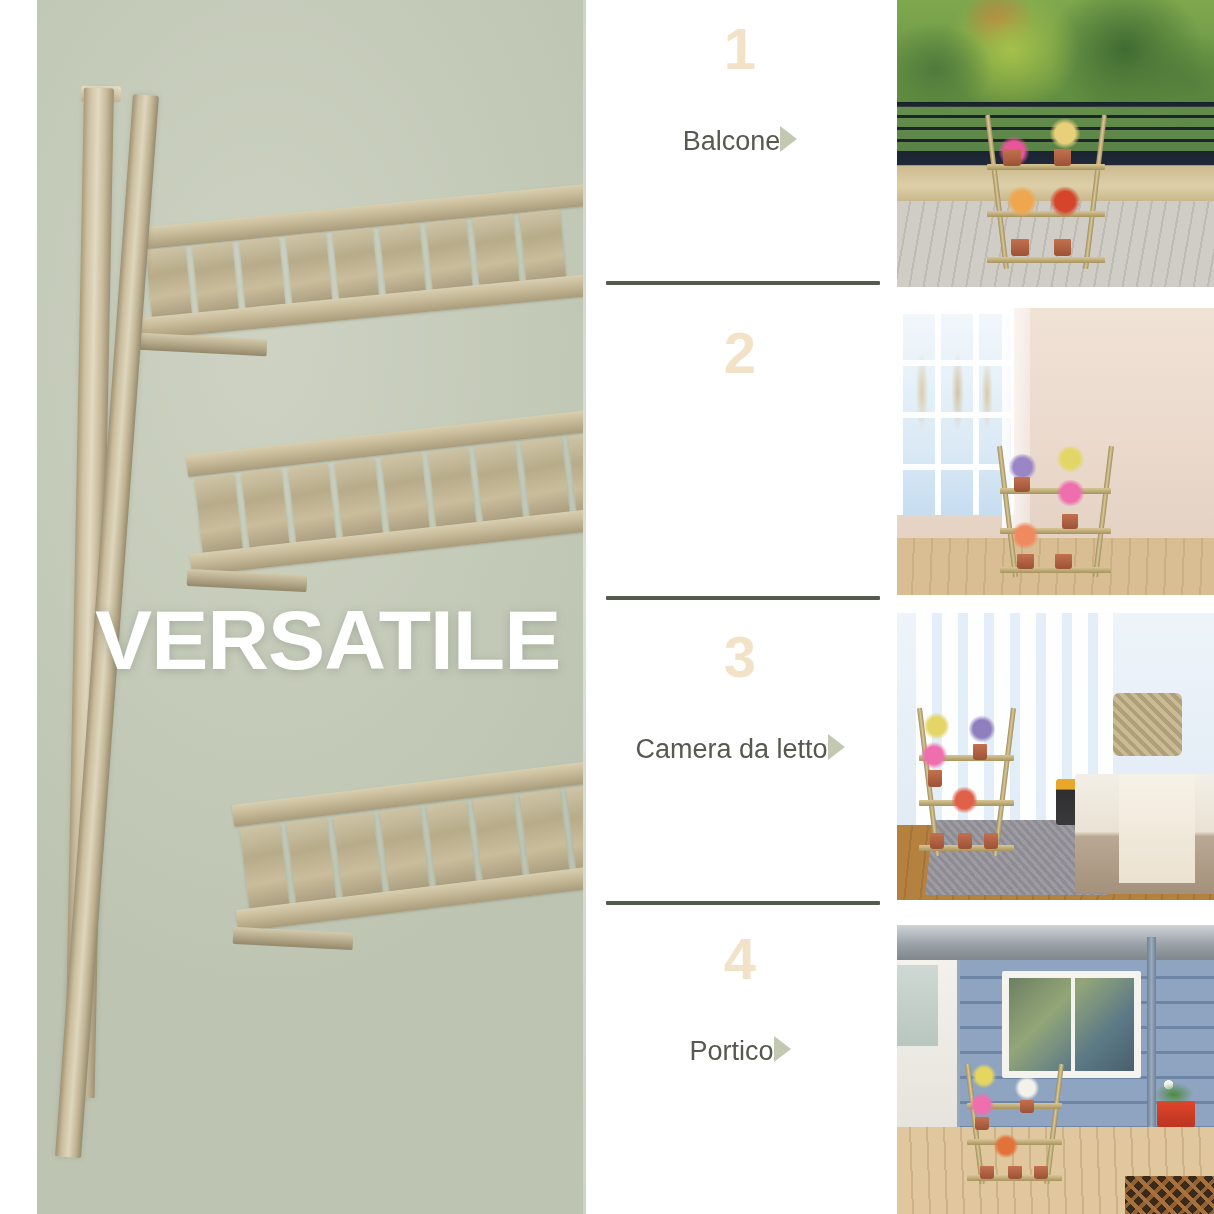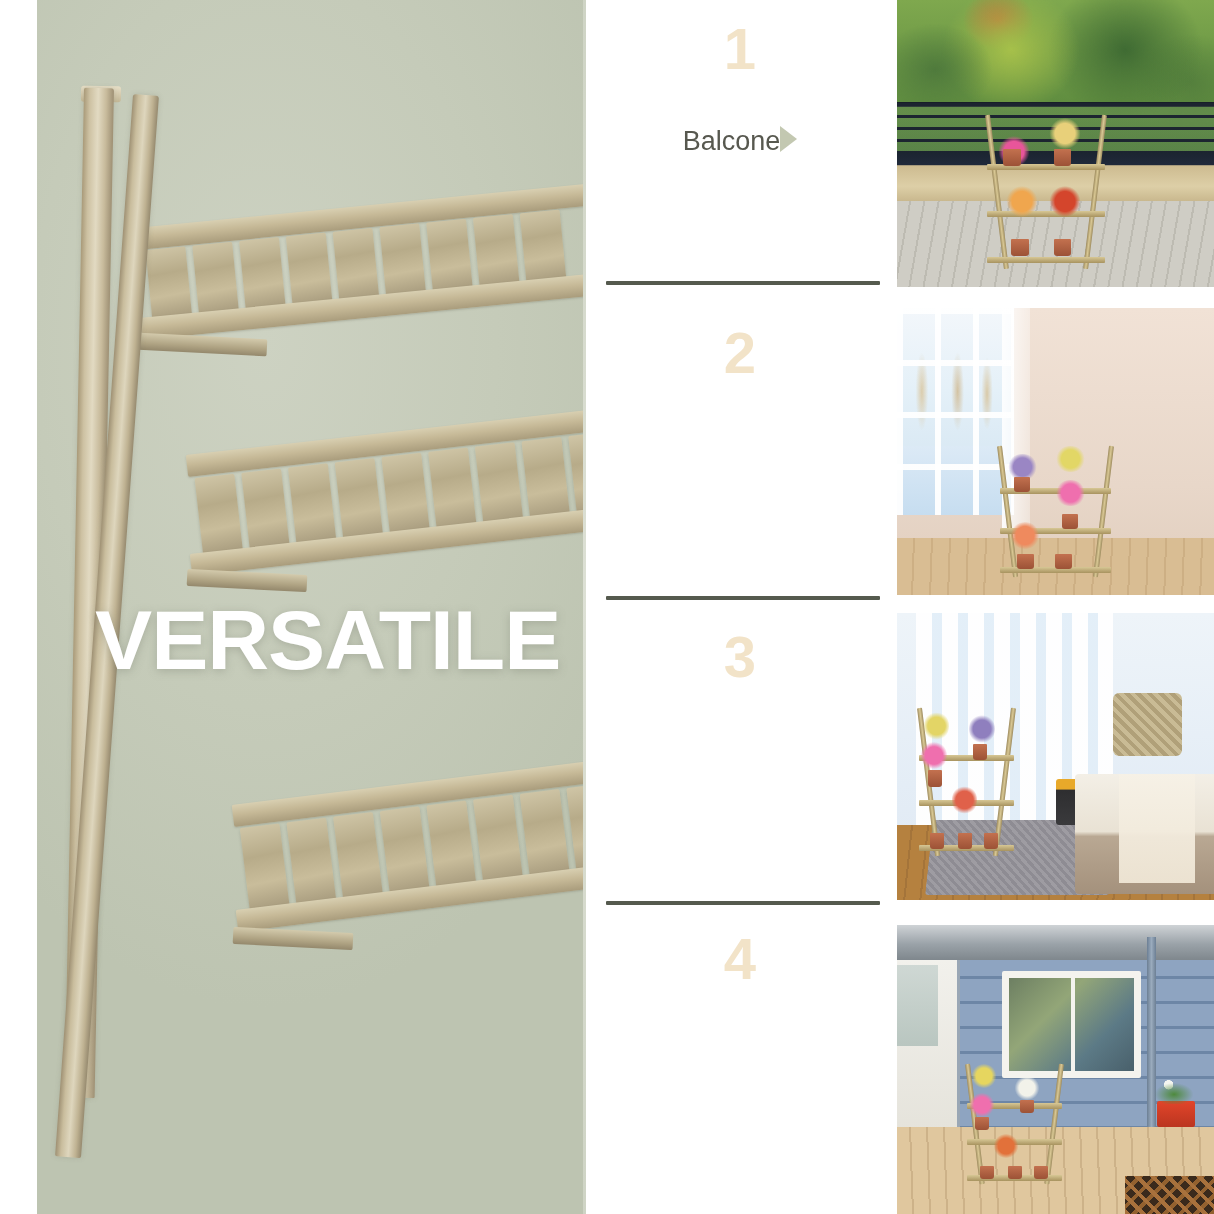--- a/index.html
+++ b/index.html
@@ -392,25 +392,33 @@
       <div class="row-rule" style="top:281px"></div>
     </div>
 
     <div class="row" style="top:304px">
       <div class="row-num">2</div>
       <div class="row-rule" style="top:292px"></div>
     </div>
 
     <div class="row" style="top:608px">
       <div class="row-num">3</div>
+      <div class="row-label-wrap">
+        <span class="row-label">Camera da letto</span>
+        <span class="row-arrow"></span>
+      </div>
       <div class="row-rule" style="top:293px"></div>
     </div>
 
     <div class="row" style="top:910px">
       <div class="row-num">4</div>
+      <div class="row-label-wrap">
+        <span class="row-label">Portico</span>
+        <span class="row-arrow"></span>
+      </div>
     </div>
   </div>
 
   <div class="photos">
 
     <div class="photo p1">
       <div class="scene">
         <div class="s1-sky"></div>
         <div class="s1-trees"></div>
         <div class="s1-railtop"></div>

